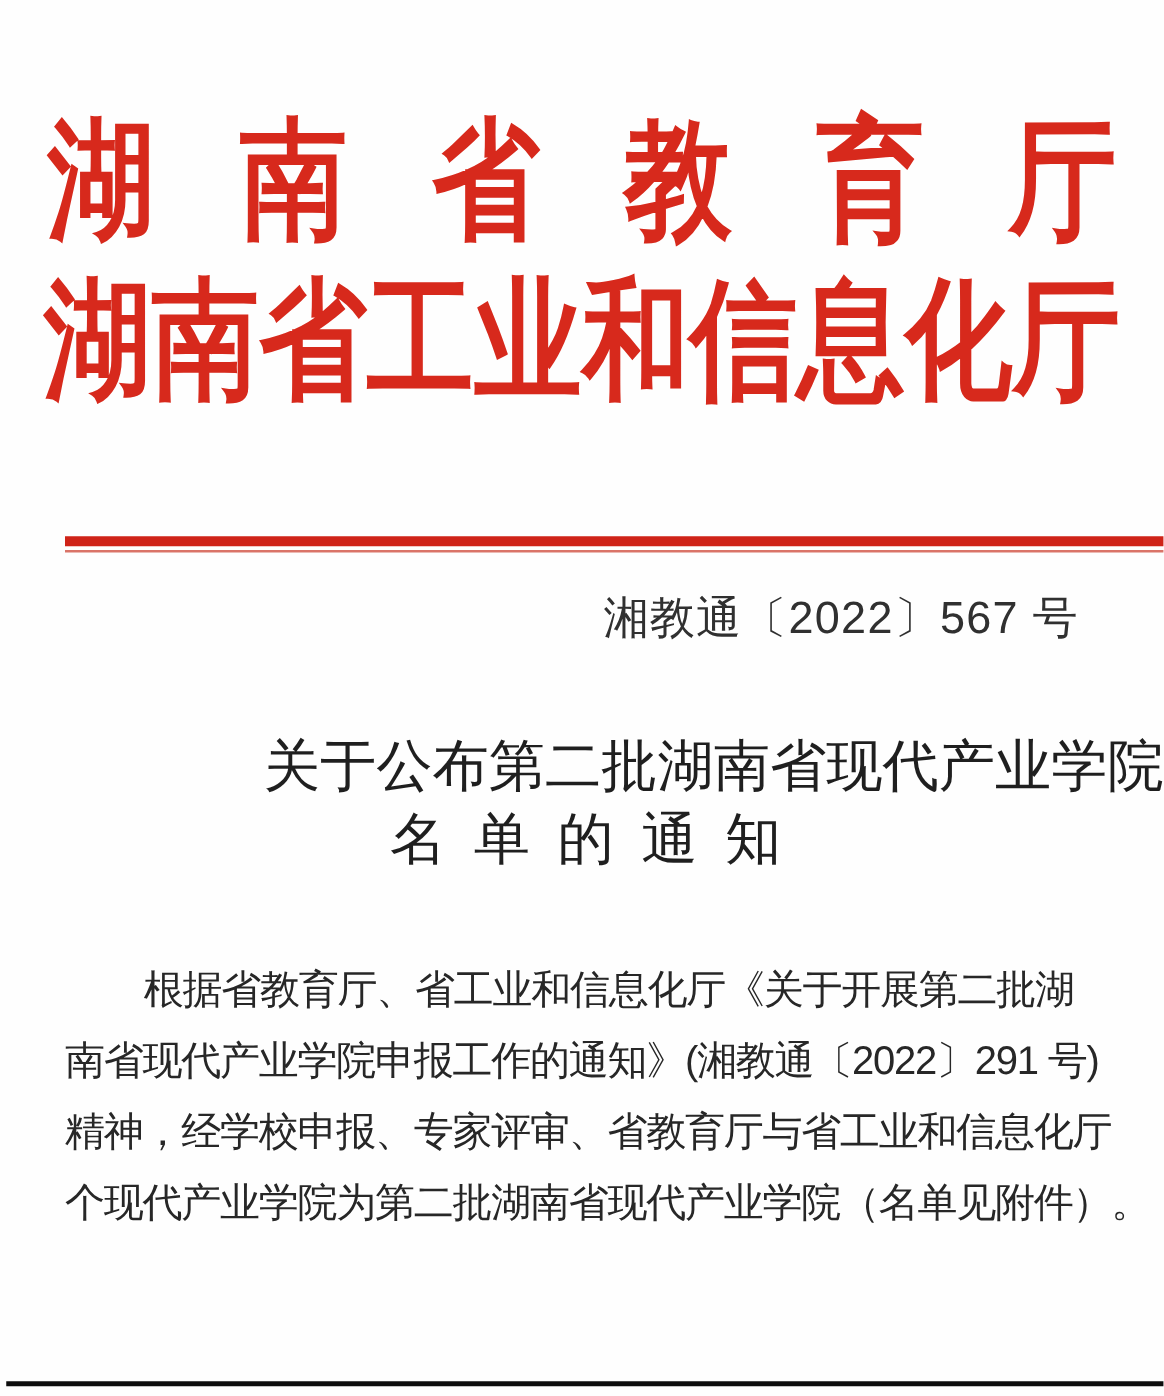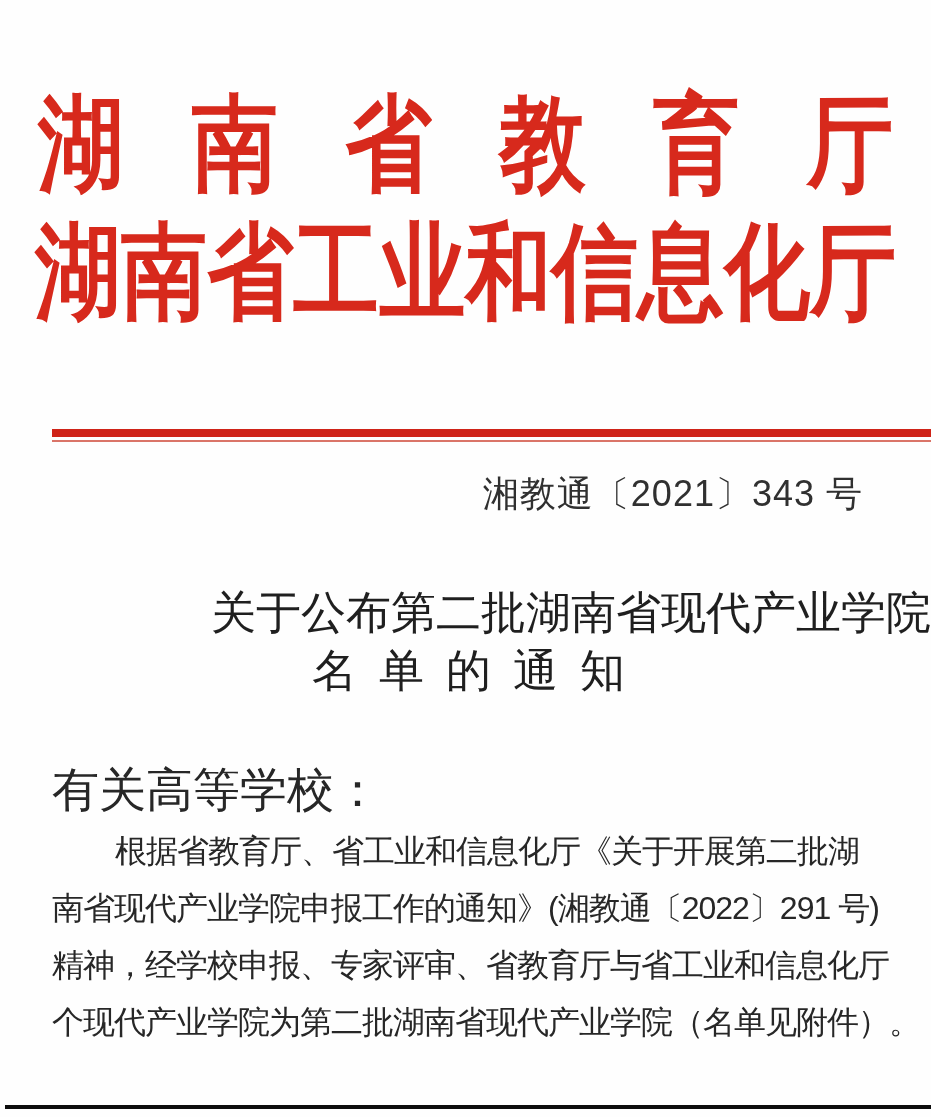--- a/index.html
+++ b/index.html
@@ -108,27 +108,26 @@
     <span>和</span>
     <span>信</span>
     <span>息</span>
     <span>化</span>
     <span>厅</span>
   </div>
 
   <div class="red-rule-thick"></div>
   <div class="red-rule-thin"></div>
 
-  <div class="doc-number">湘教通〔2021〕343 号</div>
+  <div class="doc-number">湘教通〔2022〕567 号</div>
 
   <div class="doc-title-1">关于公布第二批湖南省现代产业学院</div>
   <div class="doc-title-2">名单的通知</div>
 
   <div class="doc-body">
-    <div class="body-line salutation">有关高等学校：</div>
     <div class="body-line indent">根据省教育厅、省工业和信息化厅《关于开展第二批湖</div>
     <div class="body-line">南省现代产业学院申报工作的通知》(湘教通〔2022〕291 号)</div>
     <div class="body-line">精神，经学校申报、专家评审、省教育厅与省工业和信息化厅</div>
     <div class="body-line">个现代产业学院为第二批湖南省现代产业学院（名单见附件）。</div>
   </div>
 
   <div class="bottom-rule"></div>
 
 </div>
 

